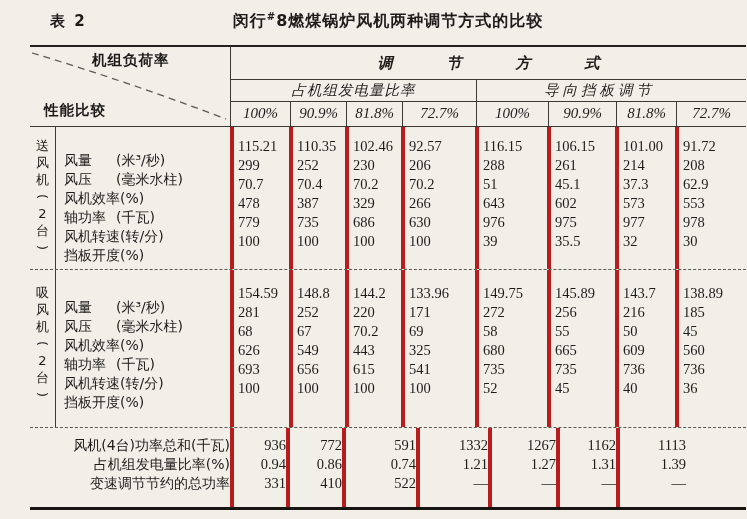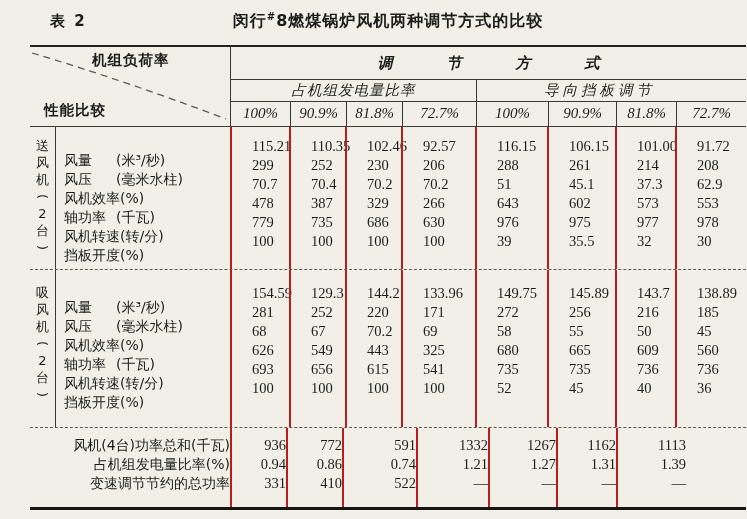--- a/index.html
+++ b/index.html
@@ -58,21 +58,21 @@
   .labelcol{ width:200px; display:flex; }
   .vstrip{ width:26px; border-right:1px solid #3b3835; text-align:center; font-size:13px; }
   .block1 .vstrip, .block1 .rlabels, .block1 .vcol{ padding-top:10px; }
   .block2 .vstrip, .block2 .rlabels, .block2 .vcol{ padding-top:14px; }
   .block3 .slabels, .block3 .vcol{ padding-top:8px;text-align:right; }
   .vchar{ height:17px; line-height:17px; }
   .vchar.rot{ transform:rotate(90deg); }
   .rlabels{ flex:1; }
   .rlabel{ height:19px; line-height:19px; font-size:14px; padding-left:8px; white-space:nowrap; }
   .rname{ display:inline-block; min-width:52px;margin-top:14px; }
-  .vcol{ border-left:2px solid #b91c1c;padding-left:16px; }
+  .vcol{ border-left:4px solid #b91c1c; }
   .vcell{
     height:19px; line-height:19px; padding-left:4px;
     font-family:"Liberation Serif", serif; font-size:14.5px; white-space:nowrap;
   }
   .slabels{ width:200px; }
   .slabel{ height:19px; line-height:19px; font-size:14px; padding-left:10px; white-space:nowrap; }
 </style>
 </head>
 <body>
 
@@ -216,21 +216,21 @@
         </div>
         <div class="vcol c1">
           <div class="vcell">154.59</div>
           <div class="vcell">281</div>
           <div class="vcell">68</div>
           <div class="vcell">626</div>
           <div class="vcell">693</div>
           <div class="vcell">100</div>
         </div>
         <div class="vcol c2">
-          <div class="vcell">129.3</div>
+          <div class="vcell">148.8</div>
           <div class="vcell">252</div>
           <div class="vcell">67</div>
           <div class="vcell">549</div>
           <div class="vcell">656</div>
           <div class="vcell">100</div>
         </div>
         <div class="vcol c3">
           <div class="vcell">144.2</div>
           <div class="vcell">220</div>
           <div class="vcell">70.2</div>

